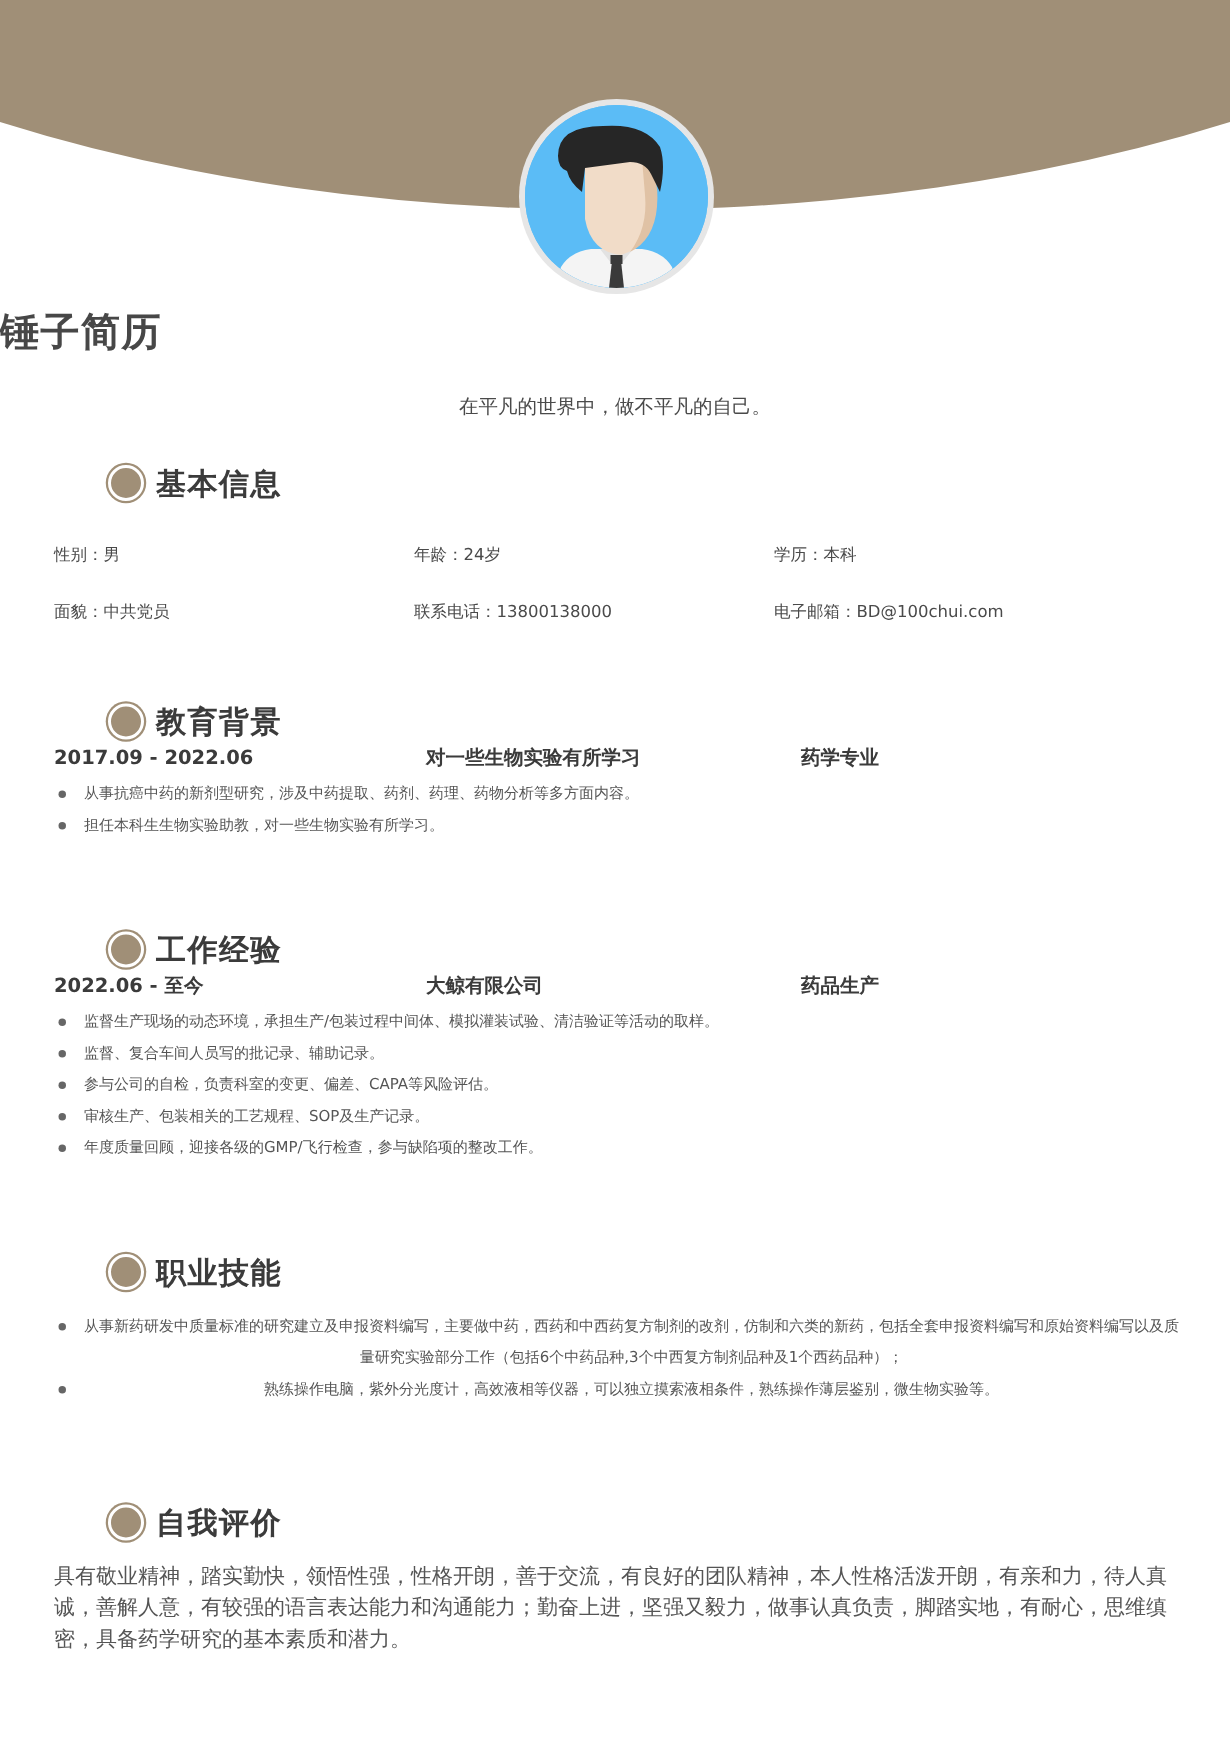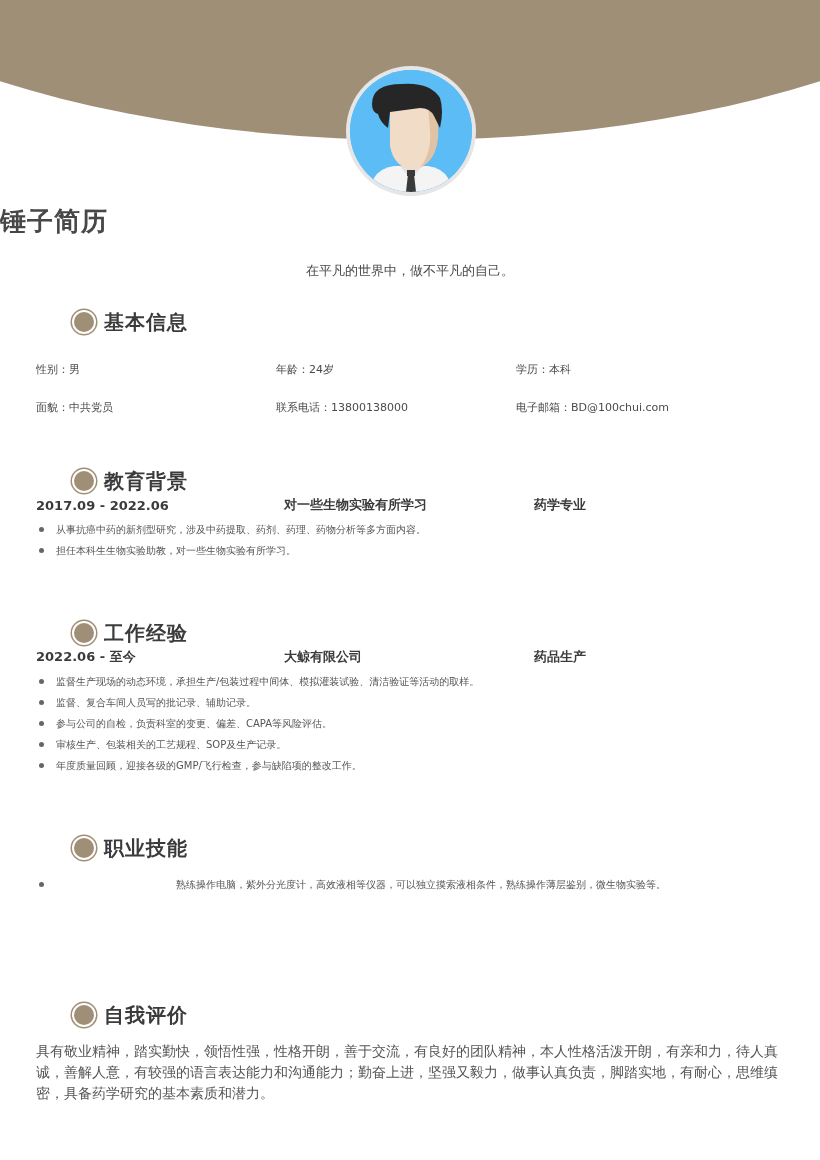--- a/index.html
+++ b/index.html
@@ -128,20 +128,21 @@
     <li>年度质量回顾，迎接各级的GMP/飞行检查，参与缺陷项的整改工作。</li>
   </ul>
 </div>
 
 <div class="section" style="top:834px;text-align:center;">
   <div class="sec-head">
     <span class="sec-dot"></span>
     <span class="sec-title">职业技能</span>
   </div>
   <ul class="bullets" style="margin-top:12px;">
+    <li>从事新药研发中质量标准的研究建立及申报资料编写，主要做中药，西药和中西药复方制剂的改剂，仿制和六类的新药，包括全套申报资料编写和原始资料编写以及质量研究实验部分工作（包括6个中药品种,3个中西复方制剂品种及1个西药品种）；</li>
     <li>熟练操作电脑，紫外分光度计，高效液相等仪器，可以独立摸索液相条件，熟练操作薄层鉴别，微生物实验等。</li>
   </ul>
 </div>
 
 <div class="section" style="top:1001px;">
   <div class="sec-head">
     <span class="sec-dot"></span>
     <span class="sec-title">自我评价</span>
   </div>
   <p class="para">具有敬业精神，踏实勤快，领悟性强，性格开朗，善于交流，有良好的团队精神，本人性格活泼开朗，有亲和力，待人真诚，善解人意，有较强的语言表达能力和沟通能力；勤奋上进，坚强又毅力，做事认真负责，脚踏实地，有耐心，思维缜密，具备药学研究的基本素质和潜力。</p>

